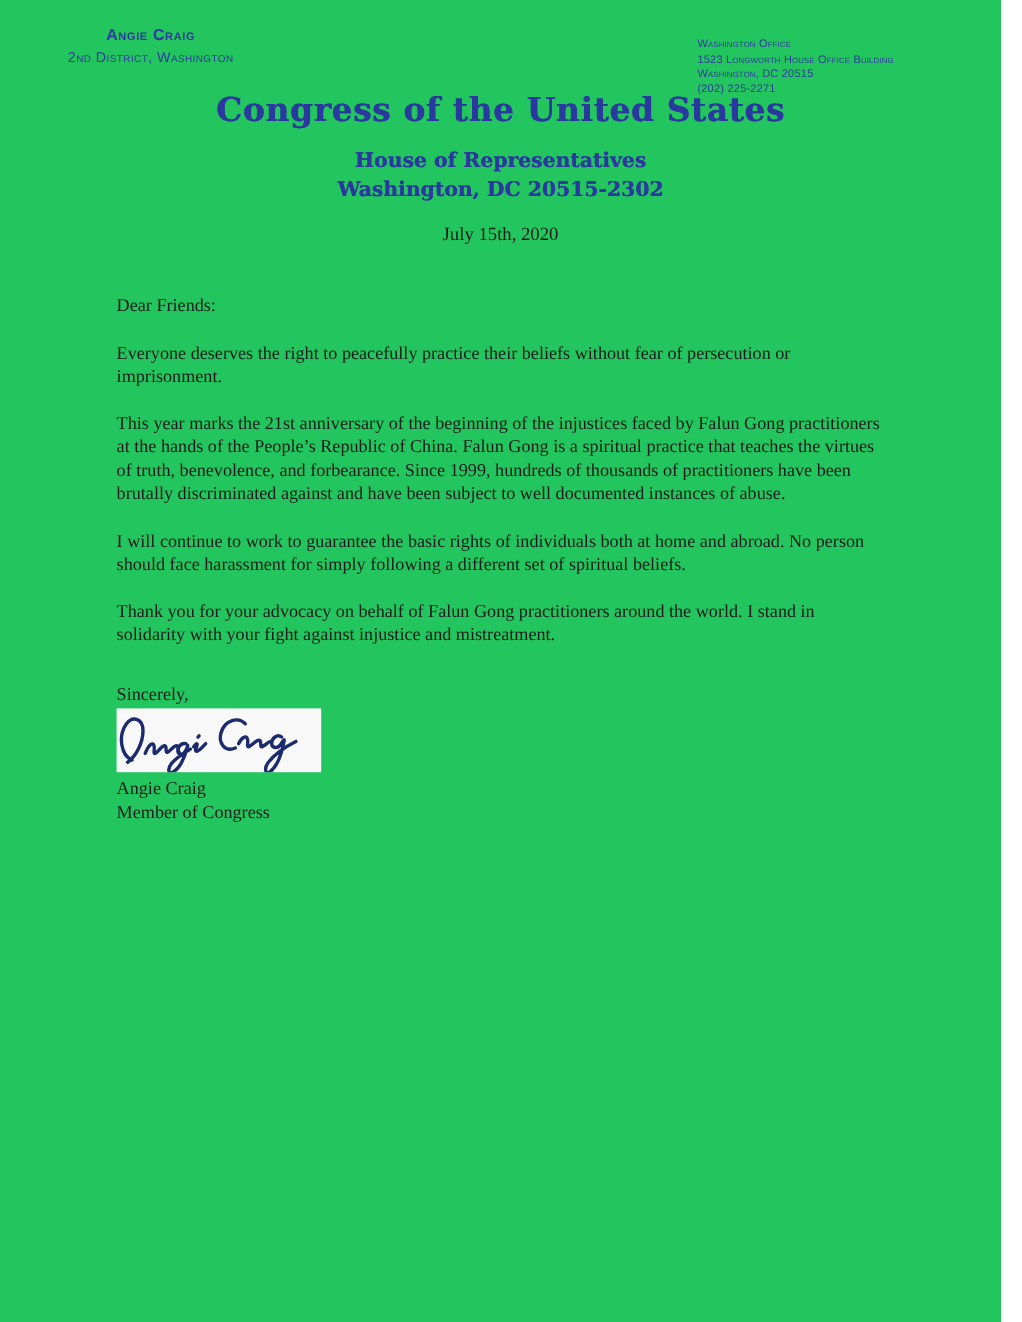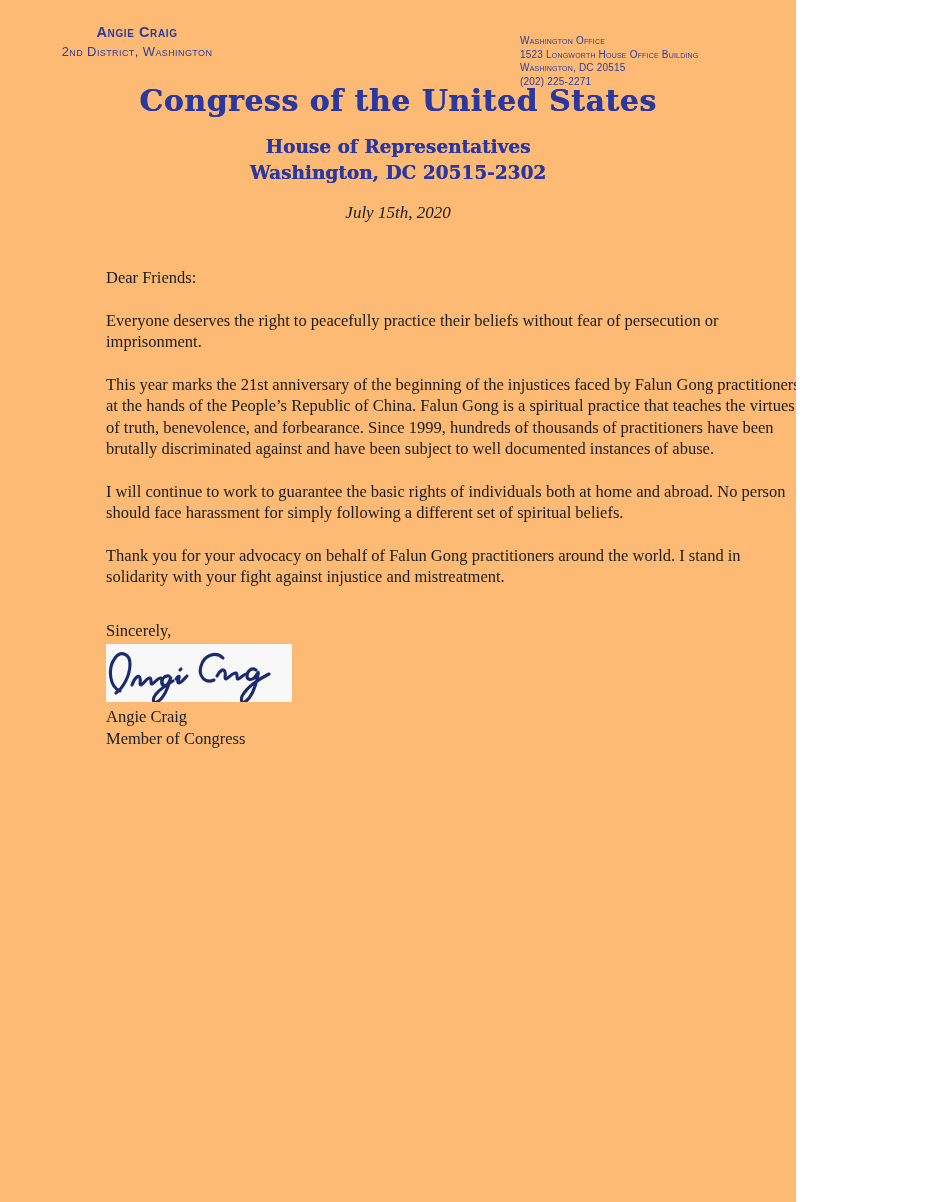--- a/index.html
+++ b/index.html
@@ -1,21 +1,21 @@
 <!DOCTYPE html>
 <html><head>
 <meta charset="utf-8">
 <style>
   * { margin: 0; padding: 0; box-sizing: border-box; }
   html, body { background: #ffffff; }
   .page {
     position: relative;
-    width: 796px;
+    width: 910px;
     height: 1202px;
-    background: #fdba74;
+    background: #22c55e;
     font-family: "Liberation Serif", serif;
     color: #1b1b1b;
     overflow: hidden;
   }
 
   
   .lh-left {
     position: absolute;
     left: 44px; top: 22px; width: 186px;
     text-align: center;
@@ -66,21 +66,20 @@
     line-height: 26px;
     text-shadow: 0.3px 0 0 #2a38a0;
   }
 
   
   .date-line {
     position: absolute;
     left: 0; right: 0; top: 203px;
     text-align: center;
     font-size: 17px;
-    font-style: italic;
   }
   .letter-body {
     position: absolute;
     left: 106px; top: 267px; width: 714px;
     font-size: 16.5px;
     line-height: 21.5px;
   }
   .letter-body p { margin: 0 16px 21px 0; }
   .letter-body p.last-para { margin-bottom: 32px; }
   .closing { margin-bottom: 0 !important; }

